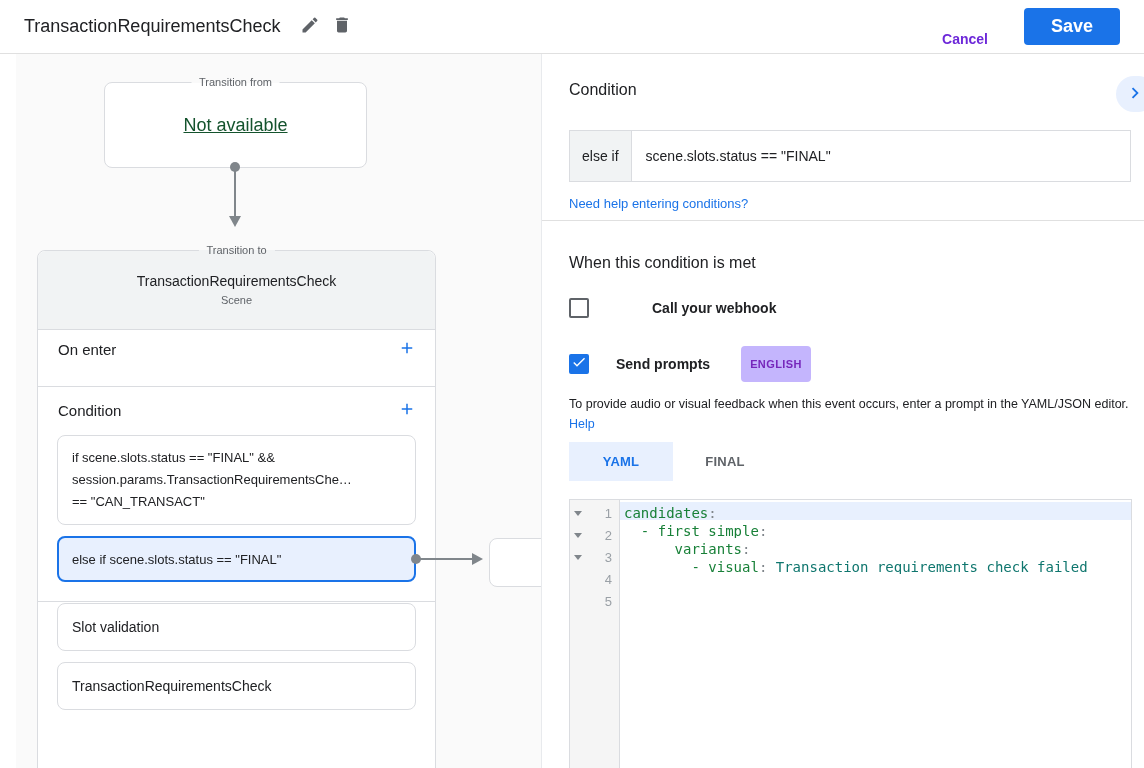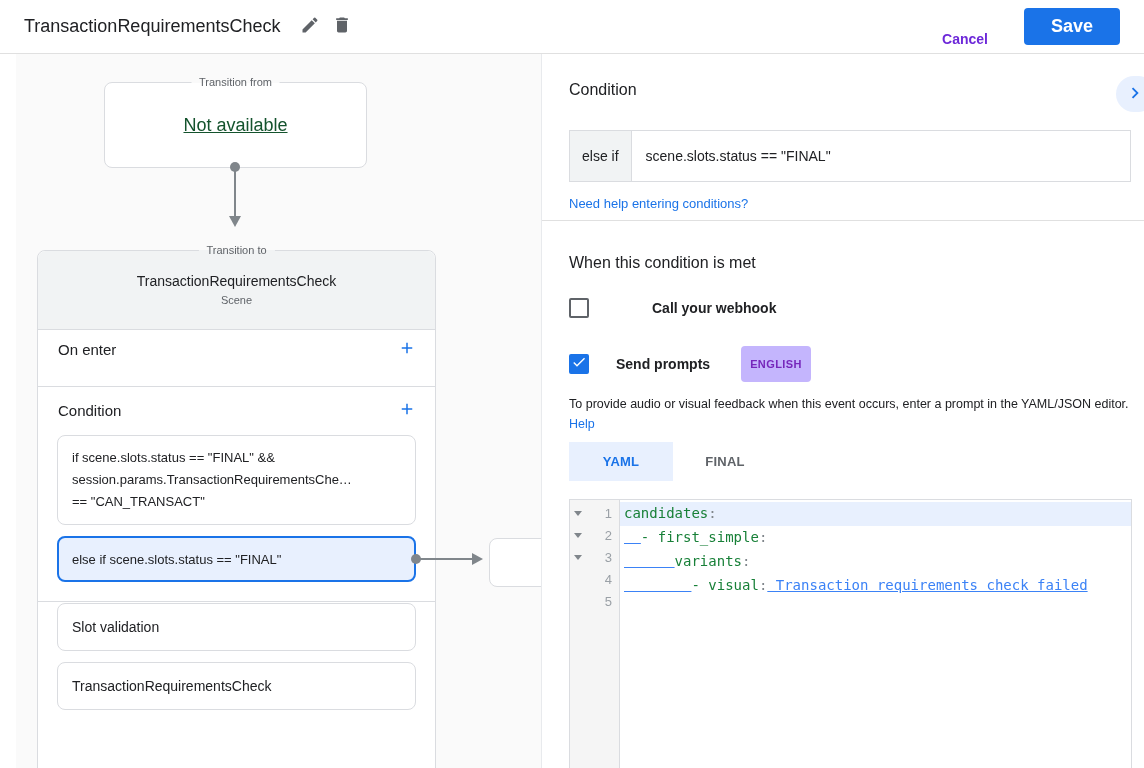--- a/index.html
+++ b/index.html
@@ -109,25 +109,25 @@
     background:#fff; overflow:hidden; }
   .gutter { width:50px; background:#f5f5f5; border-right:1px solid #dadce0; padding-top:2px; }
   .gutter-line { height:22px; display:flex; align-items:center; padding:0 7px 0 4px;
     font-size:13px; color:#9aa0a6; }
   .fold { width:0; height:0; border-left:4px solid transparent; border-right:4px solid transparent;
     border-top:5px solid #80868b; margin-right:auto; cursor:pointer; }
   .fold-spacer { width:8px; margin-right:auto; }
   .gutter-num { margin-left:auto; }
   .code-area { flex:1; padding-top:2px; font-family:"DejaVu Sans Mono","Liberation Mono",monospace;
     font-size:14px; cursor:text; }
-  .code-line { height:24px; line-height:22px; white-space:pre; padding-left:4px; overflow:hidden; }
+  .code-line { height:18px; line-height:22px; white-space:pre; padding-left:4px; overflow:hidden; }
   .code-line.hl { background:#e8f0fe; }
   .tok-k { color:#188038; }
   .tok-p { color:#80868b; }
-  .tok-t { color:#3b82f6;text-decoration:underline; }
+  .tok-t { color:#0f766e; }
 </style>
 </head>
 <body>
 
 <div class="app">
 
   <div class="topbar">
     <span class="topbar-title">TransactionRequirementsCheck</span>
     <button class="icon-btn edit">
       <span>

